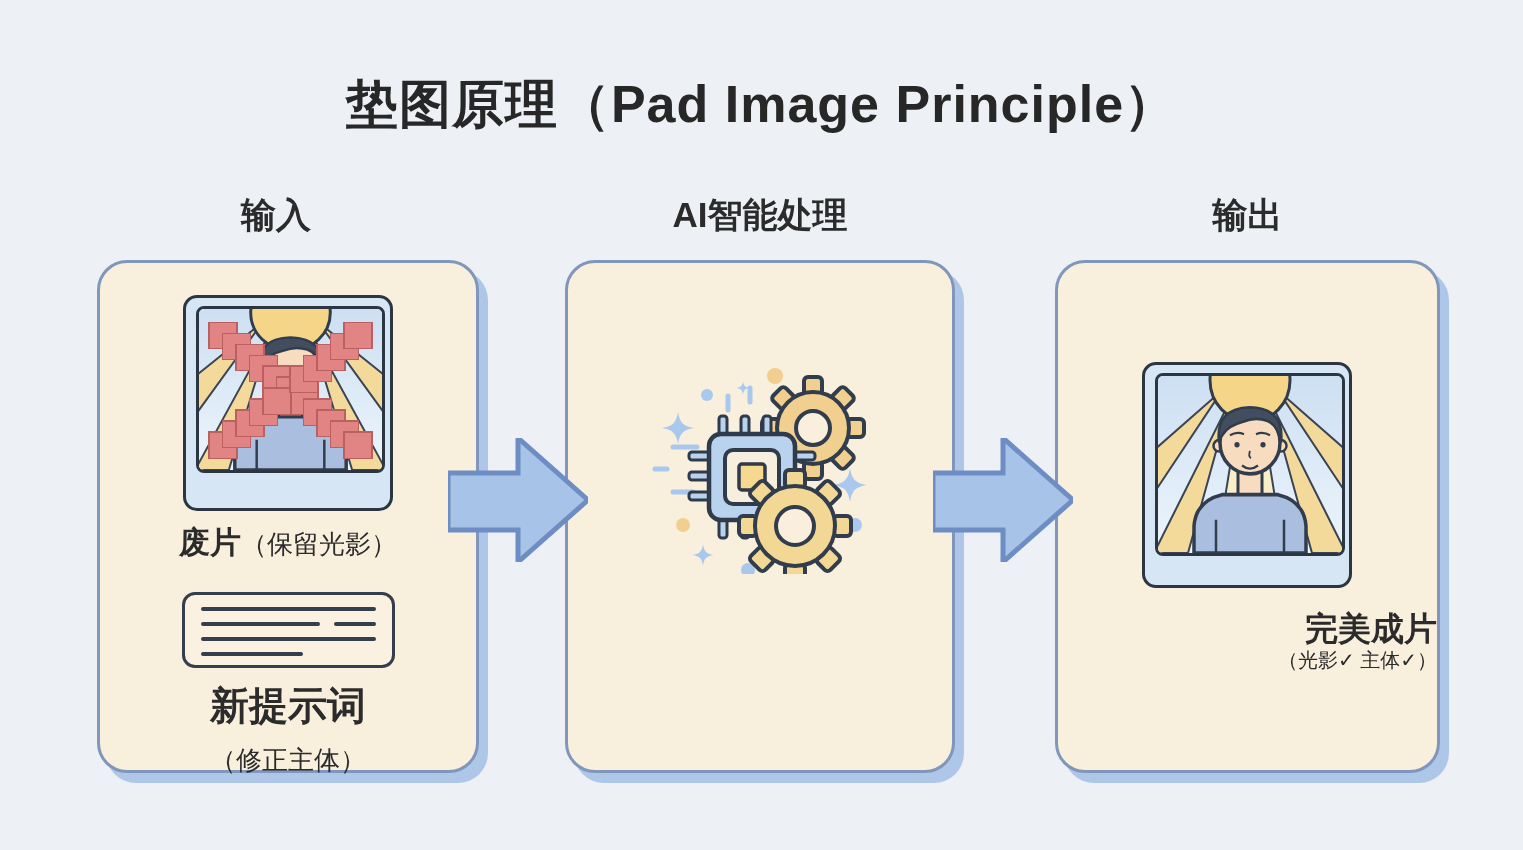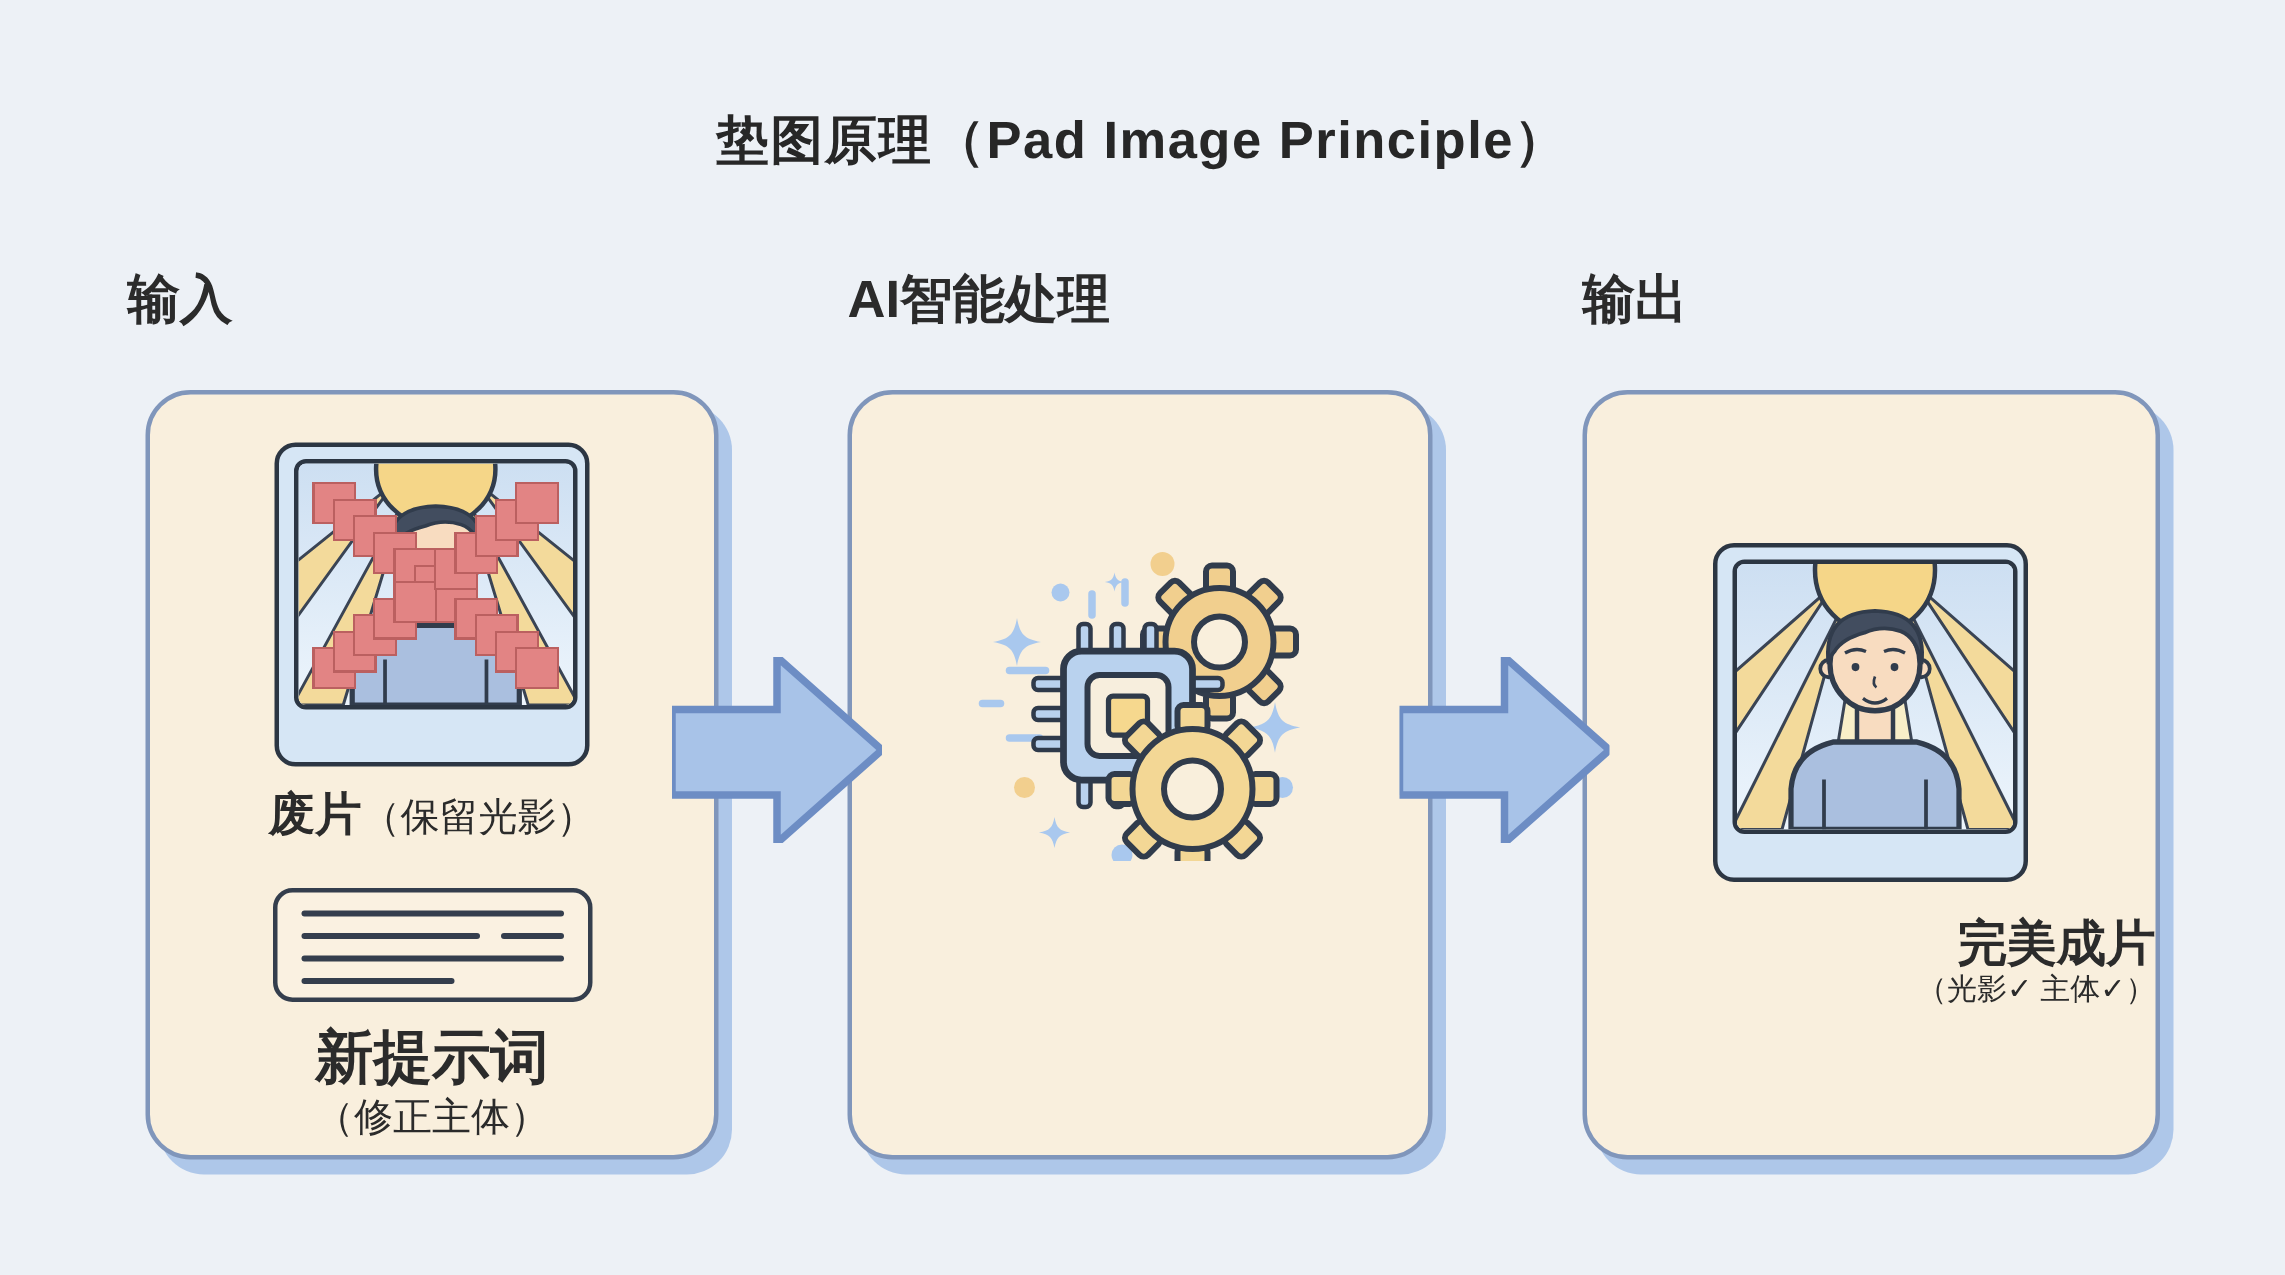--- a/index.html
+++ b/index.html
@@ -9,25 +9,26 @@
   }
   .stage{
     position:relative;
     width:1523px;height:850px;
     background:#edf1f6;
     overflow:hidden;
   }
   .title{
     position:absolute;top:70px;left:0;width:100%;
     text-align:center;
-    font-size:35px;font-weight:600;color:#272727;
+    font-size:52px;font-weight:600;color:#272727;
     letter-spacing:1px;margin:0;
   }
   .col-header{
-    position:absolute;top:176px;
+    position:absolute;top:192px;
+    text-align:center;
     font-size:35px;font-weight:600;color:#2b2b2b;
   }
   .col-header.c1{left:85px;width:382px;}
   .col-header.c2{left:565px;width:390px;}
   .col-header.c3{left:1055px;width:385px;}
 
   .panel{
     position:absolute;top:260px;height:513px;
     background:#f9efdd;
     border:3px solid #8096bb;
@@ -68,21 +69,21 @@
 
   .caption{
     position:absolute;left:0;width:100%;
     text-align:center;color:#2b2b2b;line-height:1.18;
   }
   .caption .strong{font-weight:700;}
   .cap-badphoto{top:262px;font-size:26px;}
   .cap-badphoto .strong{font-size:31px;}
   .cap-prompt{top:420px;}
   .cap-prompt .strong{font-size:39px;}
-  .cap-prompt .note{font-size:26px;}
+  .cap-prompt .note{font-size:26px;margin-top:16px;}
   .cap-fusion{top:332px;}
   .cap-fusion .strong{font-size:31px;}
   .cap-fusion .note{font-size:29px;}
   .cap-output{top:347px;text-align:right;}
   .cap-output .strong{font-size:33px;}
   .cap-output .note{font-size:20px;}
   .caption .note,.caption .strong{display:block;}
   .cap-badphoto .strong,.cap-badphoto .note{display:inline;}
 
   .prompt-card{

